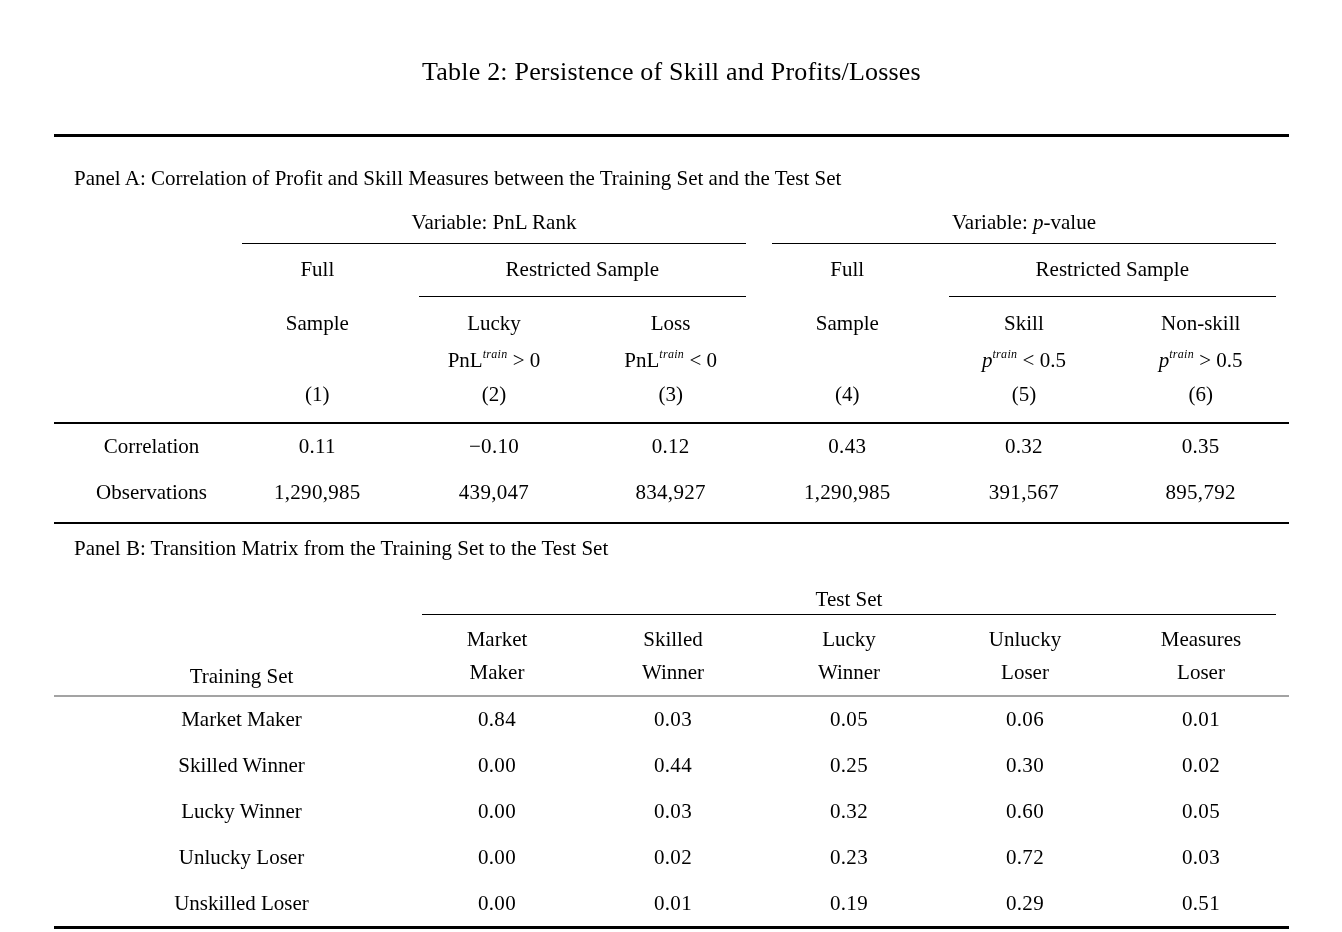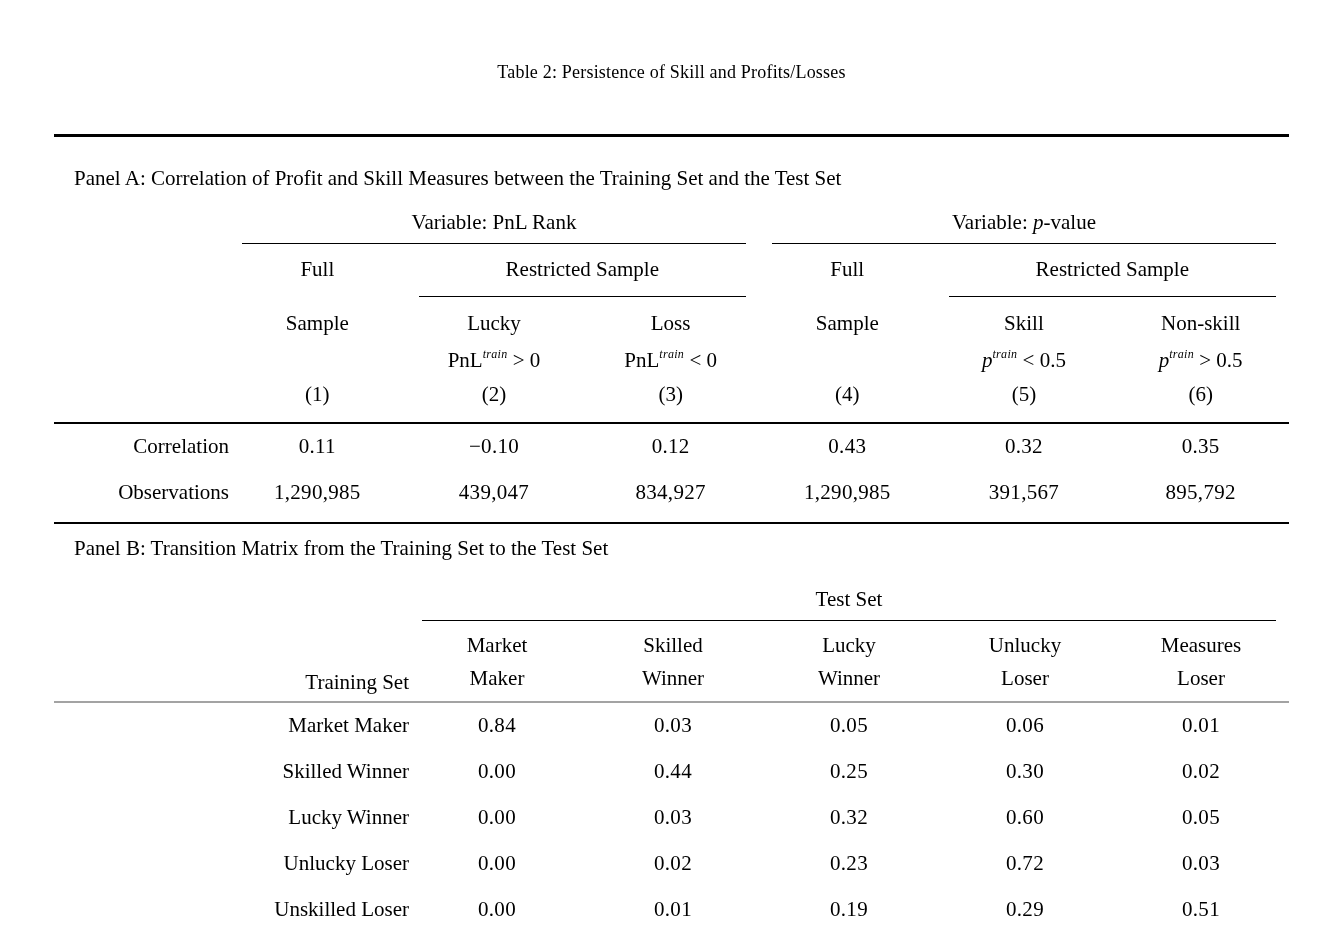--- a/index.html
+++ b/index.html
@@ -6,21 +6,21 @@
   html, body {
     width: 1342px;
     background: #ffffff;
     color: #000000;
     font-family: "Liberation Serif", "DejaVu Serif", serif;
   }
   body { min-height: 932px; overflow: hidden; }
   .sheet { width: 1235px; margin-left: 54px; }
 
   .paper-title {
-    font-size: 18px;
+    font-size: 26px;
     font-weight: normal;
     text-align: center;
     margin-top: 56px;
     line-height: 32px;
     letter-spacing: 0.2px;
   }
 
   .rule { background: #000; width: 100%; }
   .rule.thick { height: 3px; }
   .rule.mid { height: 2px; }
@@ -37,21 +37,21 @@
 
   table {
     width: 100%;
     border-collapse: collapse;
     table-layout: fixed;
     font-size: 21px;
   }
   table.panel-a { margin-top: 12px; }
   table.panel-b { margin-top: 22px; }
   td { text-align: center; vertical-align: top; padding: 0; }
-  td.lbl { text-align: right; padding-left: 20px; }
+  td.lbl { text-align: center; padding-left: 20px; }
 
   
   .cmid-line {
     margin: 0 13px;
     border-bottom: 1.4px solid #000;
   }
 
   
   tr.r-var td { padding-top: 3px; line-height: 30px; }
   tr.r-var .cmid-line { padding-bottom: 6px; }
@@ -64,21 +64,21 @@
     padding-bottom: 14px;
     line-height: 28px;
     border-bottom: 2px solid #000;
   }
 
   
   tr.r-data td { height: 46px; vertical-align: middle; }
 
   
   tr.b-var td { line-height: 30px; }
-  tr.b-var .cmid-line { padding-bottom: 6px; }
+  tr.b-var .cmid-line { }
   tr.b-cols td { padding-top: 8px; padding-bottom: 6px; border-bottom: 2px solid #a3a3a3; }
   tr.b-cols .hline { line-height: 33px; }
   tr.b-cols td.lbl { vertical-align: bottom; }
 
   sup {
     font-size: 12px;
     position: relative;
     top: -1px;
     letter-spacing: 0.3px;
     font-style: italic;

